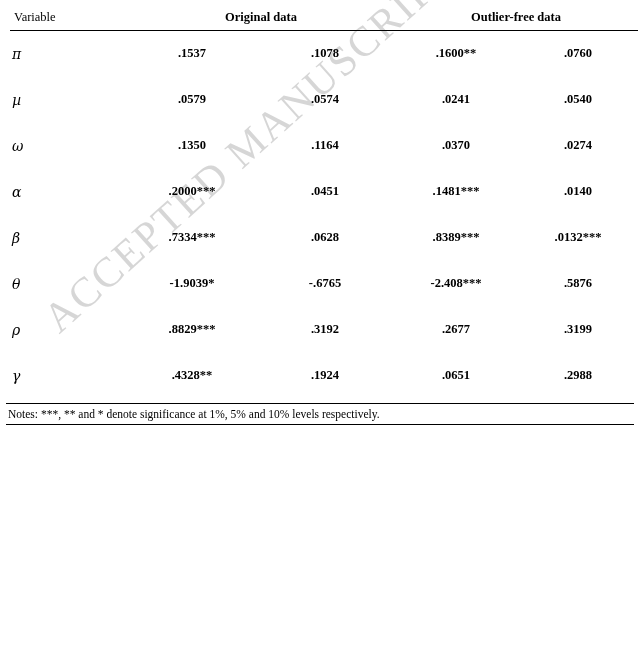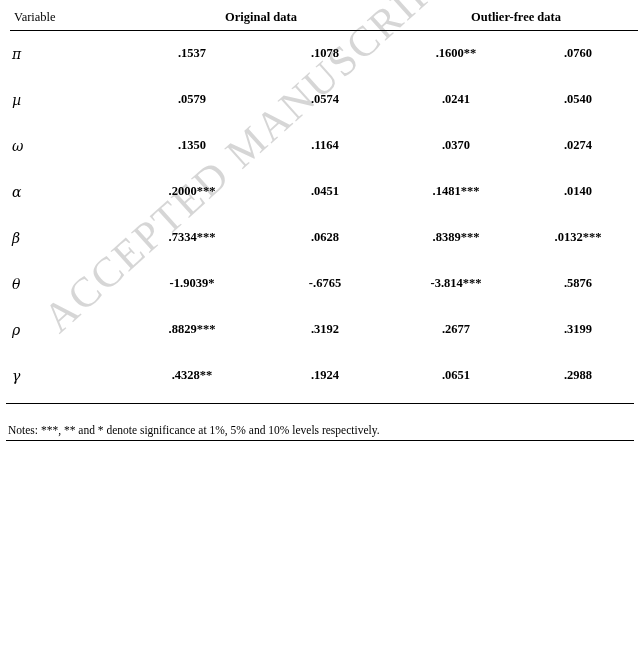--- a/index.html
+++ b/index.html
@@ -117,21 +117,21 @@
   }
 
   #notes {
     position: relative;
     z-index: 10;
     width: 628px;
     margin: 0 6px;
     border-top: 1.3px solid #000;
     border-bottom: 1.3px solid #000;
     font-size: 11.5px;
-    padding: 20px 2px 4px 2px;
+    padding: 4px 2px 4px 2px;
     box-sizing: border-box;
   }
 </style>
 </head>
 <body>
 
 <div id="watermark">
   <span>ACCEPTED MANUSCRIPT</span>
 </div>
 
@@ -183,21 +183,21 @@
         <td class="sym"><span>β</span></td>
         <td class="num">.7334***</td>
         <td class="num">.0628</td>
         <td class="num">.8389***</td>
         <td class="num">.0132***</td>
       </tr>
       <tr class="datarow">
         <td class="sym"><span>θ</span></td>
         <td class="num">-1.9039*</td>
         <td class="num">-.6765</td>
-        <td class="num">-3.814***</td>
+        <td class="num">-2.408***</td>
         <td class="num">.5876</td>
       </tr>
       <tr class="datarow">
         <td class="sym"><span>ρ</span></td>
         <td class="num">.8829***</td>
         <td class="num">.3192</td>
         <td class="num">.2677</td>
         <td class="num">.3199</td>
       </tr>
       <tr class="datarow">

